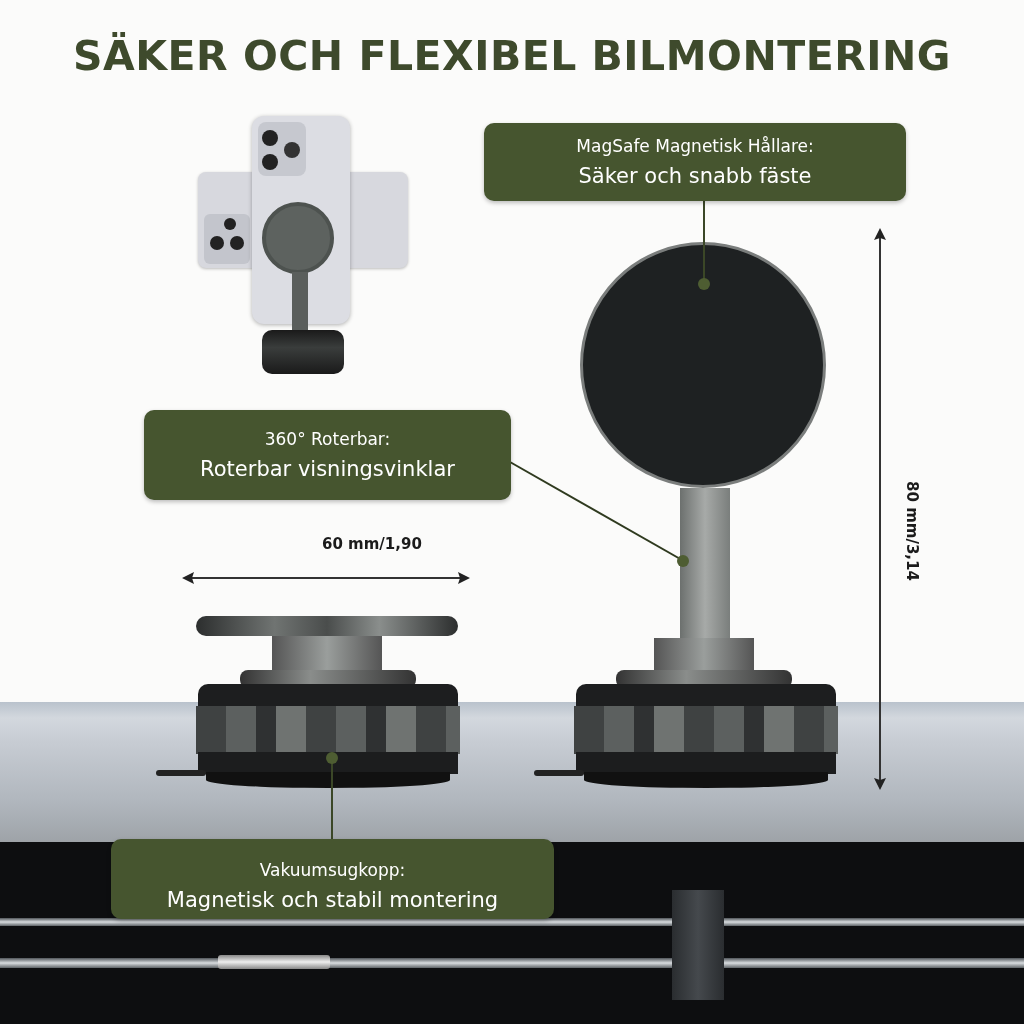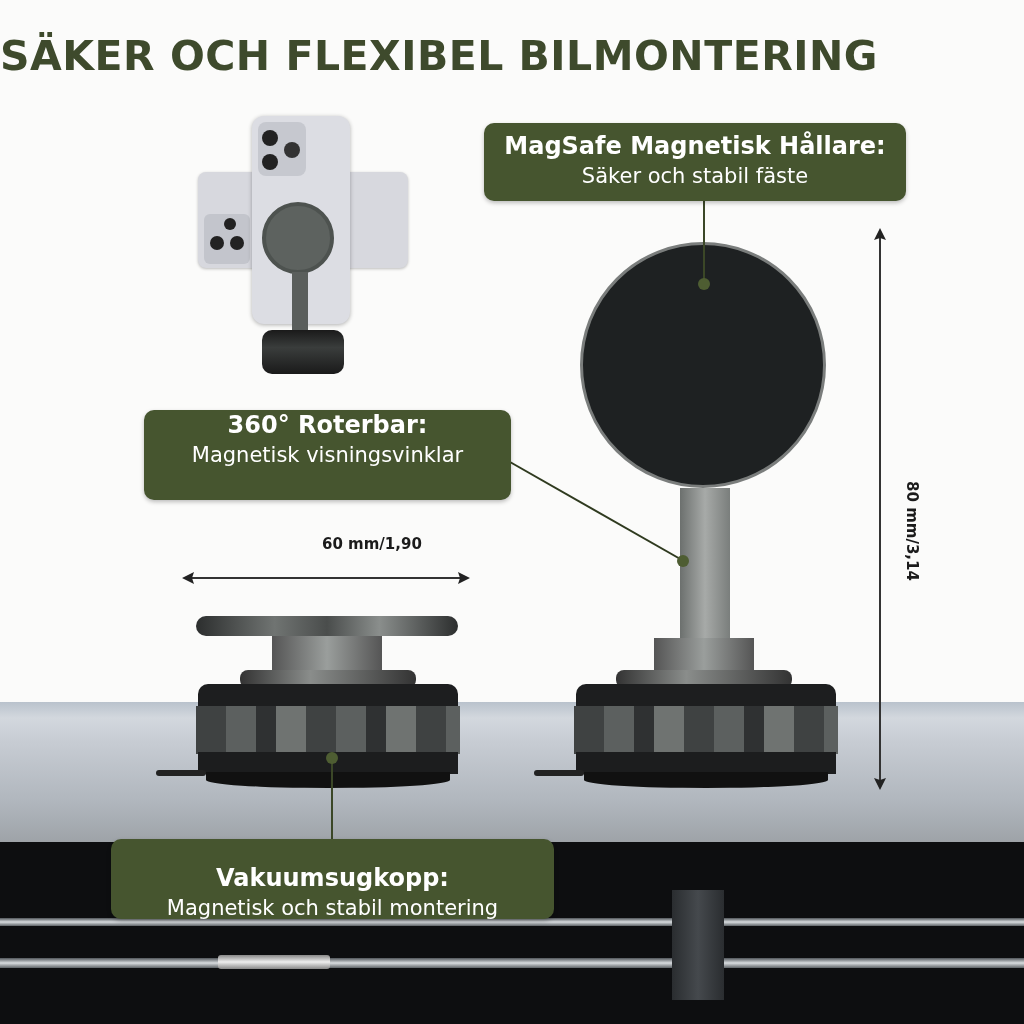--- a/index.html
+++ b/index.html
@@ -1,23 +1,23 @@
 <!DOCTYPE html>
 <html><head>
 <meta charset="utf-8">
 <style>
   html, body { margin:0; padding:0; }
   body { width:1024px; height:1024px; position:relative; overflow:hidden;
          background:#fbfbfa; font-family:"DejaVu Sans", sans-serif; }
   .abs { position:absolute; }
-  .title { left:0; top:32px; width:1024px; text-align:left; font-weight:bold;
+  .title { left:0; top:32px; width:1024px; text-align:center; font-weight:bold;
            font-size:41px; color:#3e4a2c; letter-spacing:0.5px; }
   .callout { background:#46552f; color:#fff; border-radius:10px; text-align:center;
              box-shadow:0 2px 4px rgba(0,0,0,.25); }
-  .callout .h { font-weight:bold; font-size:24px; line-height:30px; }
+  .callout .h { font-weight:normal; font-size:17px; line-height:30px; }
   .callout .s { font-size:21px; line-height:30px; }
   .dot { width:12px; height:12px; border-radius:50%; background:#4e5d32; }
   .line { background:#3b4727; }
   .dim-text { font-weight:bold; font-size:15px; color:#1b1b1b; }
   
   .dash { left:0; top:702px; width:1024px; height:140px;
           background:linear-gradient(#b9c2cc 0px,#d3d8de 16px,#c7ccd3 40px,#b0b6bd 100px,#9ea3a8 140px); }
   .vent { left:0; top:842px; width:1024px; height:182px; background:#0d0e10; }
   .slat { left:0; width:1024px; height:8px;
           background:linear-gradient(#50555a,#d8dcdf 50%,#5e6367); }
@@ -77,27 +77,27 @@
 <svg class="abs" style="left:0;top:0;" width="1024" height="1024">
   <line x1="510" y1="462" x2="682" y2="560" stroke="#2f3a1f" stroke-width="2"></line>
 </svg>
 <div class="abs dot" style="left:677px;top:555px;"></div>
 
 <div class="abs line" style="left:331px;top:758px;width:2px;height:84px;"></div>
 <div class="abs dot" style="left:326px;top:752px;"></div>
 
 <div class="abs callout" style="left:484px;top:123px;width:422px;height:78px;padding-top:8px;box-sizing:border-box;">
   <div class="h">MagSafe Magnetisk Hållare:</div>
-  <div class="s">Säker och stabil fäste</div>
+  <div class="s">Säker och snabb fäste</div>
 </div>
-<div class="abs callout" style="left:144px;top:410px;width:367px;height:90px;padding-top:0;box-sizing:border-box;">
+<div class="abs callout" style="left:144px;top:410px;width:367px;height:90px;padding-top:14px;box-sizing:border-box;">
   <div class="h">360° Roterbar:</div>
-  <div class="s">Magnetisk visningsvinklar</div>
+  <div class="s">Roterbar visningsvinklar</div>
 </div>
-<div class="abs callout" style="left:111px;top:839px;width:443px;height:80px;padding-top:24px;box-sizing:border-box;">
+<div class="abs callout" style="left:111px;top:839px;width:443px;height:80px;padding-top:16px;box-sizing:border-box;">
   <div class="h">Vakuumsugkopp:</div>
   <div class="s">Magnetisk och stabil montering</div>
 </div>
 
 <div class="abs dim-text" style="left:322px;top:535px;">60 mm/1,90</div>
 <svg class="abs" style="left:180px;top:568px;" width="292" height="20">
   <line x1="8" y1="10" x2="284" y2="10" stroke="#333" stroke-width="2"></line>
   <polygon points="2,10 14,4 12,10 14,16" fill="#222"></polygon>
   <polygon points="290,10 278,4 280,10 278,16" fill="#222"></polygon>
 </svg>

